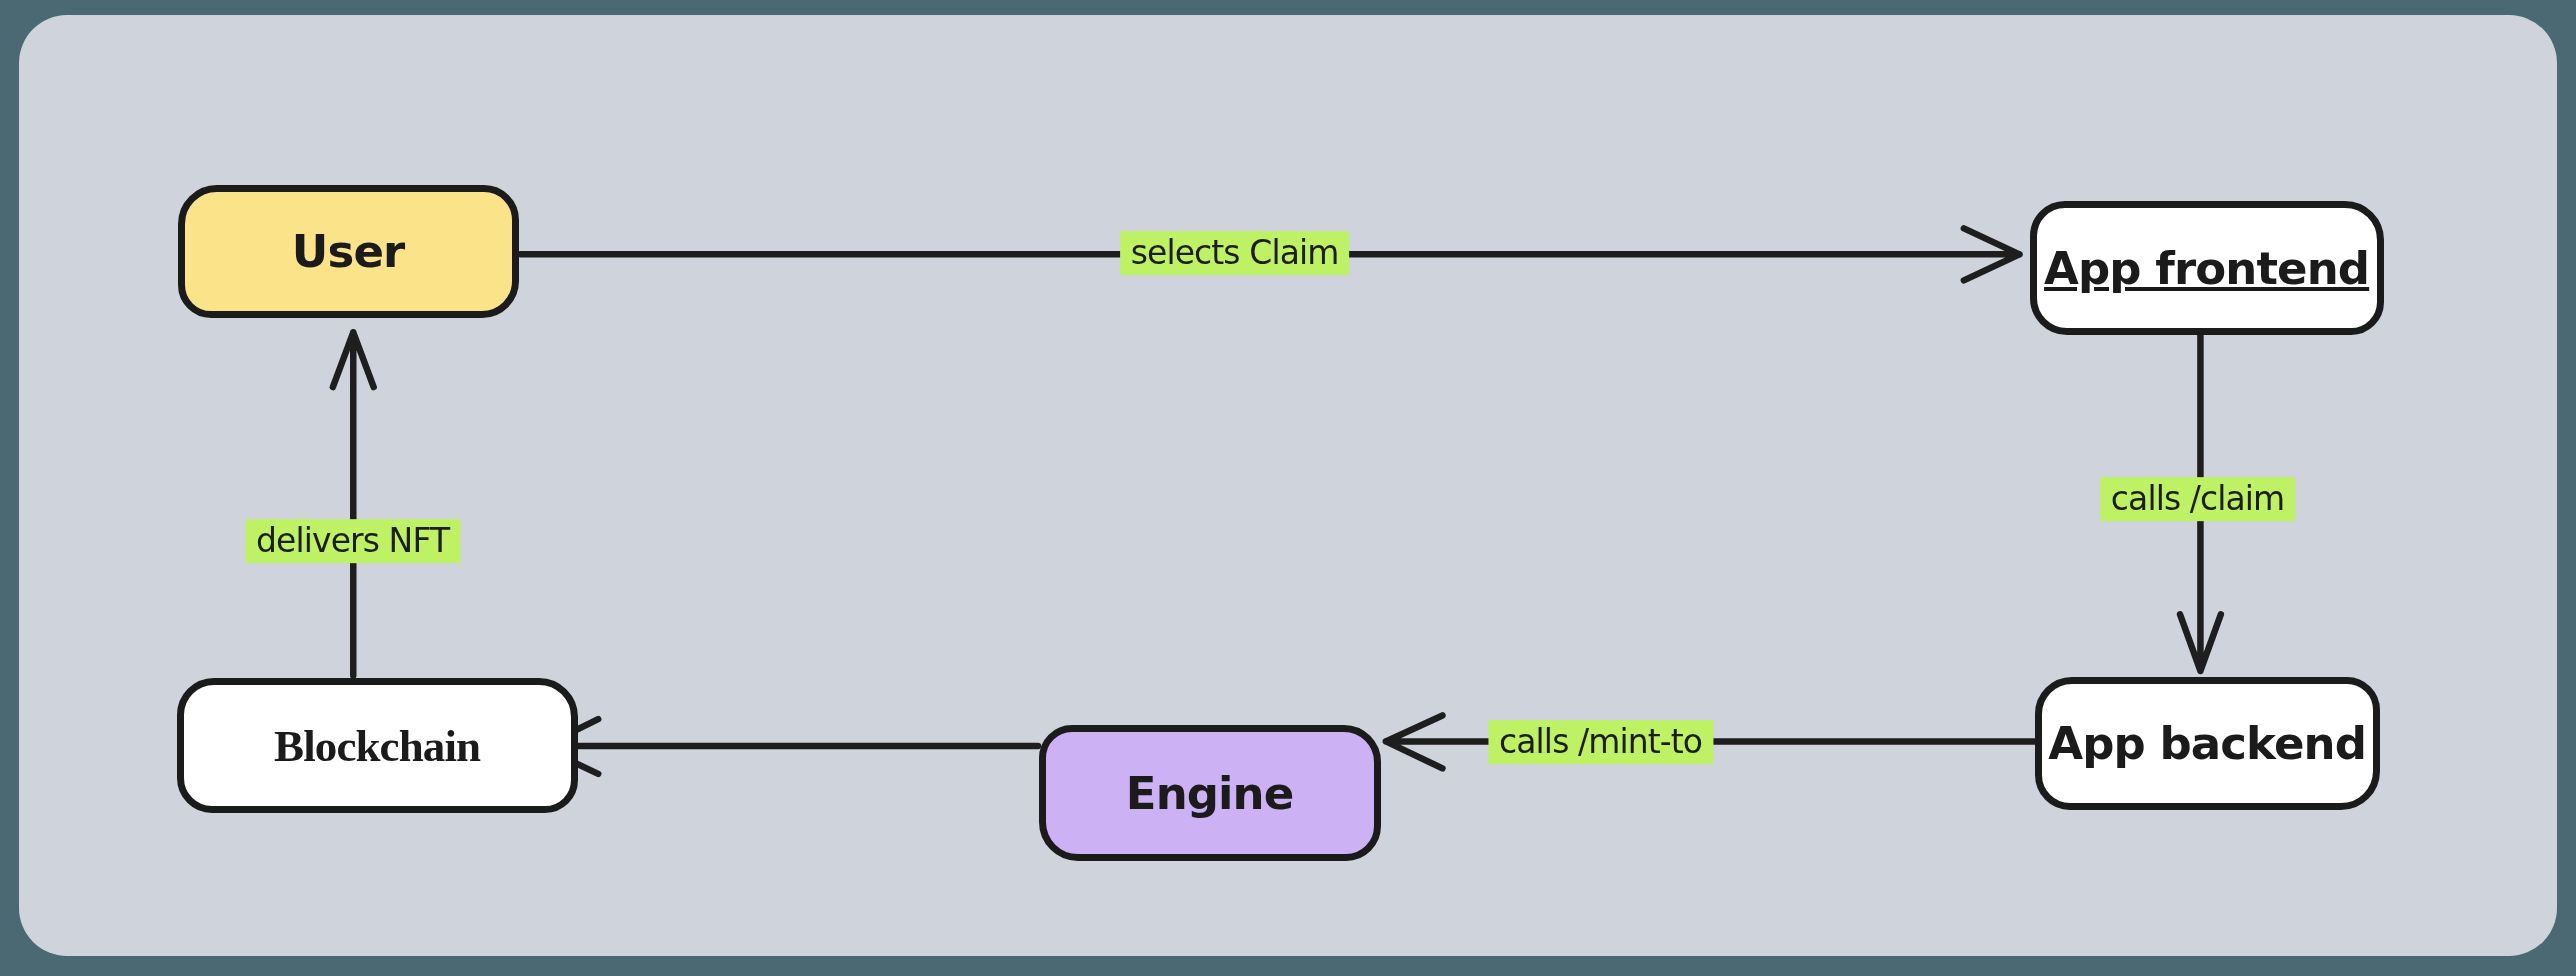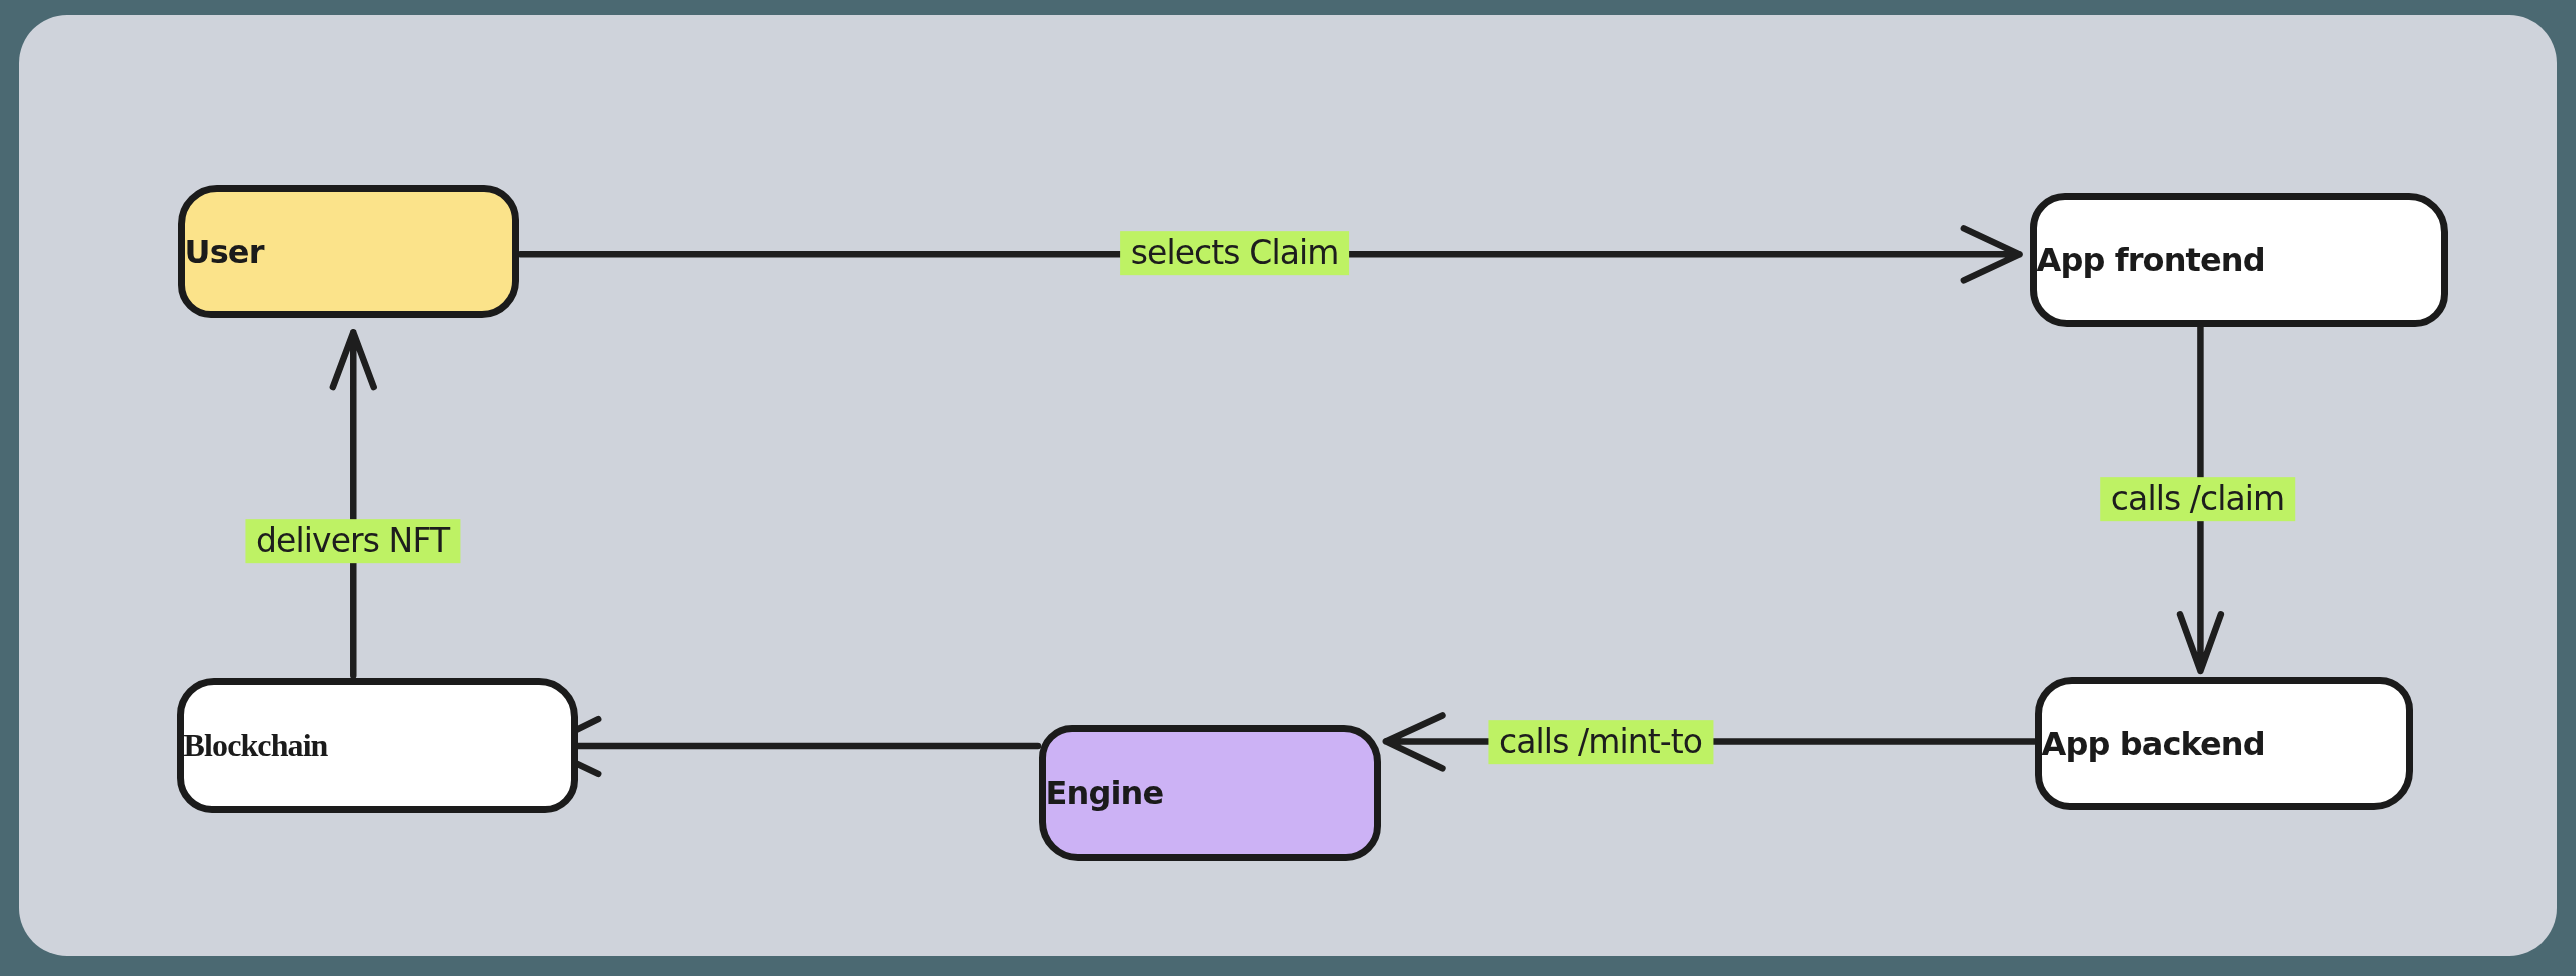--- a/index.html
+++ b/index.html
@@ -52,30 +52,31 @@
     z-index: 2;
     letter-spacing: -0.9px;
   }
   .node {
     position: absolute;
     box-sizing: border-box;
     border: 7.4px solid #1b1b1b;
     background: #ffffff;
     display: flex;
     align-items: center;
-    font-size: 32px;
+    justify-content: center;
+    font-size: 45px;
     font-weight: bold;
     color: #1b1b1b;
     white-space: nowrap;
     z-index: 3;
     letter-spacing: -0.9px;
   }
   .node-user       { left: 159px;  top: 170px; width: 341px; height: 133px; border-radius: 39px 35px 37px 33px; }
-  .node-frontend   { left: 2011px; top: 178px; width: 418px; height: 134px; border-radius: 35px 39px 33px 37px; }
-  .node-backend    { left: 2016px; top: 662px; width: 378px; height: 133px; border-radius: 37px 33px 39px 35px; }
+  .node-frontend   { left: 2011px; top: 186px; width: 354px; height: 134px; border-radius: 35px 39px 33px 37px; text-decoration: underline; }
+  .node-backend    { left: 2016px; top: 662px; width: 345px; height: 133px; border-radius: 37px 33px 39px 35px; }
   .node-engine     { left: 1020px; top: 663px; width: 342px; height: 136px; border-radius: 33px 37px 35px 39px; }
   .node-blockchain { left: 158px;  top: 663px; width: 401px; height: 135px; border-radius: 37px 39px 33px 35px; font-family: Liberation Serif, serif; }
 
   .label-selects  { left: 1216px; top: 238px; }
   .label-claim    { left: 2179px; top: 484px; }
   .label-mintto   { left: 1582px; top: 727px; }
   .label-contract { left: 737px;  top: 731px; }
   .label-delivers { left: 334px;  top: 487px; margin-top: 39px; }
 </style>
 </head>

